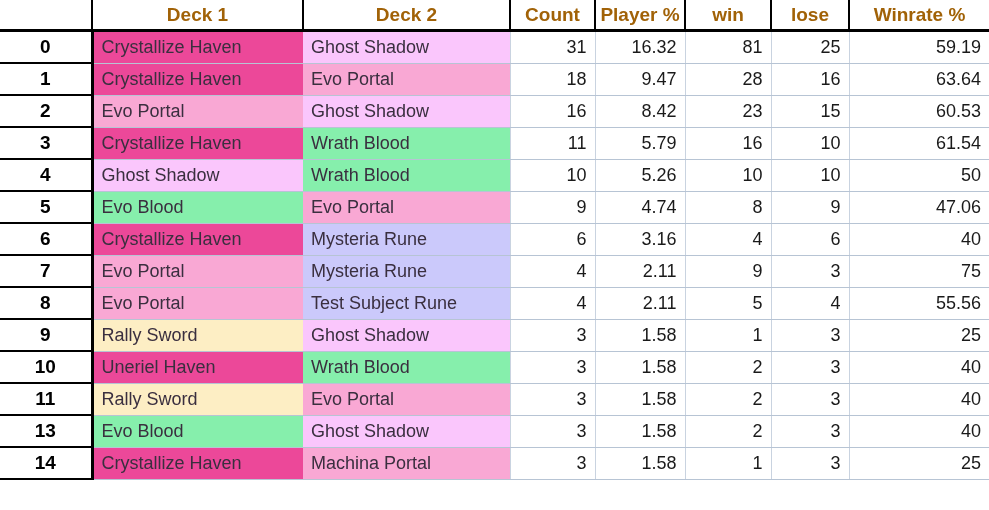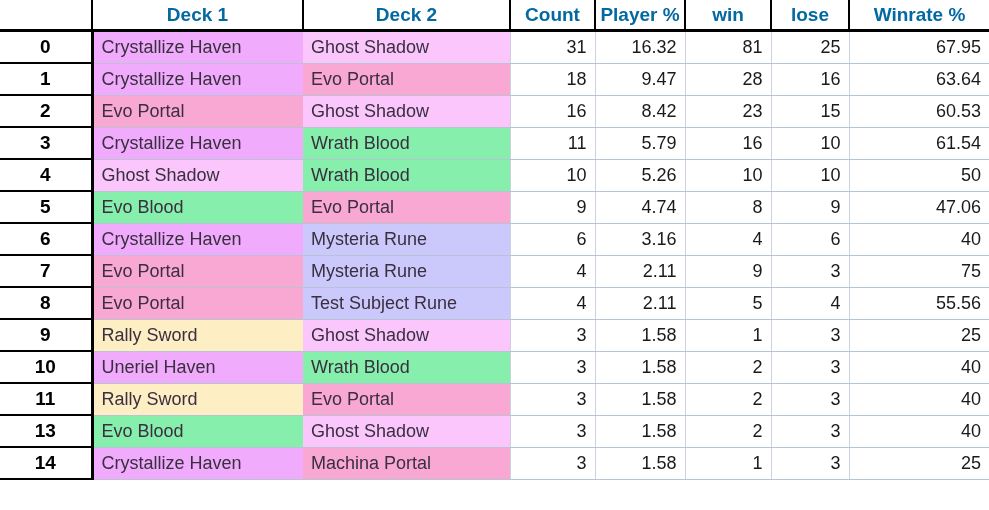--- a/index.html
+++ b/index.html
@@ -39,21 +39,21 @@
   col.c-lose    { width: 78px; }
   col.c-winrate { width: 140px; }
 
   thead th {
     height: 29px;
     font-weight: bold;
     font-size: 19px;
     text-align: center;
     vertical-align: middle;
     background: #ffffff;
-    color: #0369a1;
+    color: #a16207;
     border-bottom: 3px solid #000000;
     border-left: 2px solid #000000;
     border-right: 2px solid #000000;
     padding: 0;
   }
   thead th.corner {
     border-left: none;
     border-right: 2px solid #000000;
   }
   thead th.last {
@@ -88,21 +88,21 @@
 
   td.num {
     text-align: right;
     padding-right: 8px;
     background: #ffffff;
     border-left: 1px solid #c9d3e0;
     color: #1a1a1a;
   }
 
   
-  .cls-haven  { background: #f0abfc; }
+  .cls-haven  { background: #ec4899; }
   .cls-shadow { background: #fac6fc; }
   .cls-portal { background: #f9a8d4; }
   .cls-blood  { background: #86efac; }
   .cls-rune   { background: #cbc9fb; }
   .cls-sword  { background: #fdeec4; }
 </style>
 </head>
 <body>
 
 <div class="sheet">
@@ -131,21 +131,21 @@
     </thead>
     <tbody id="table-body">
         <tr>
           <td class="idx">0</td>
           <td class="deck cls-haven">Crystallize Haven</td>
           <td class="deck cls-shadow">Ghost Shadow</td>
           <td class="num">31</td>
           <td class="num">16.32</td>
           <td class="num">81</td>
           <td class="num">25</td>
-          <td class="num">67.95</td>
+          <td class="num">59.19</td>
         </tr>
         <tr>
           <td class="idx">1</td>
           <td class="deck cls-haven">Crystallize Haven</td>
           <td class="deck cls-portal">Evo Portal</td>
           <td class="num">18</td>
           <td class="num">9.47</td>
           <td class="num">28</td>
           <td class="num">16</td>
           <td class="num">63.64</td>

